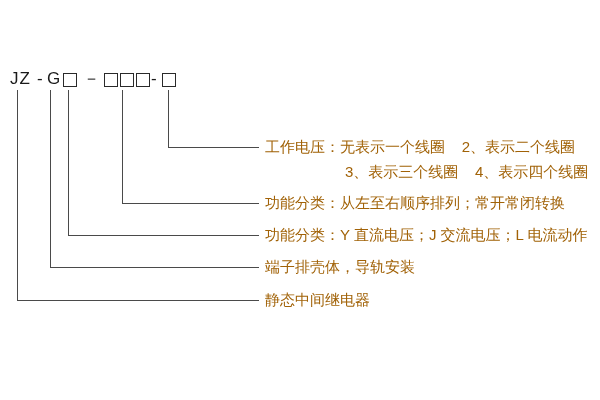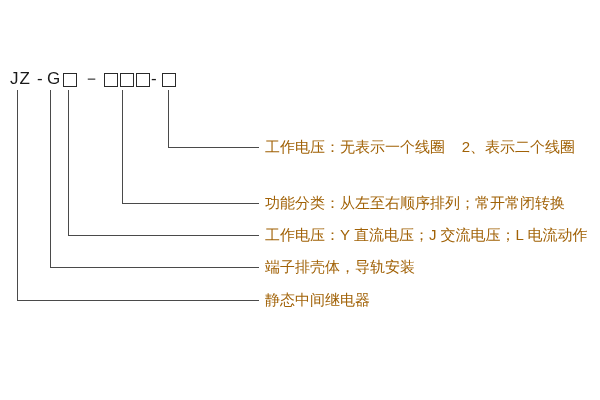--- a/index.html
+++ b/index.html
@@ -65,18 +65,19 @@
   <span class="code" style="left:151px">-</span>
   <span class="code-box" style="left:162px"></span>
 
   <div class="connector" style="left:168px; width:90px;  height:57px"></div>
   <div class="connector" style="left:122px; width:136px; height:113px"></div>
   <div class="connector" style="left:68px;  width:190px; height:145px"></div>
   <div class="connector" style="left:50px;  width:208px; height:177px"></div>
   <div class="connector" style="left:17px;  width:241px; height:210px"></div>
 
   <div class="callout-label" style="top:138px">工作电压：无表示一个线圈    2、表示二个线圈</div>
+  <div class="callout-label" style="top:163px; left:345px">3、表示三个线圈    4、表示四个线圈</div>
   <div class="callout-label" style="top:194px">功能分类：从左至右顺序排列；常开常闭转换</div>
-  <div class="callout-label" style="top:226px">工作电压：Y 直流电压；J 交流电压；L 电流动作</div>
+  <div class="callout-label" style="top:226px">功能分类：Y 直流电压；J 交流电压；L 电流动作</div>
   <div class="callout-label" style="top:258px">端子排壳体，导轨安装</div>
   <div class="callout-label" style="top:291px">静态中间继电器</div>
 
 </div>
 
 </body></html>

